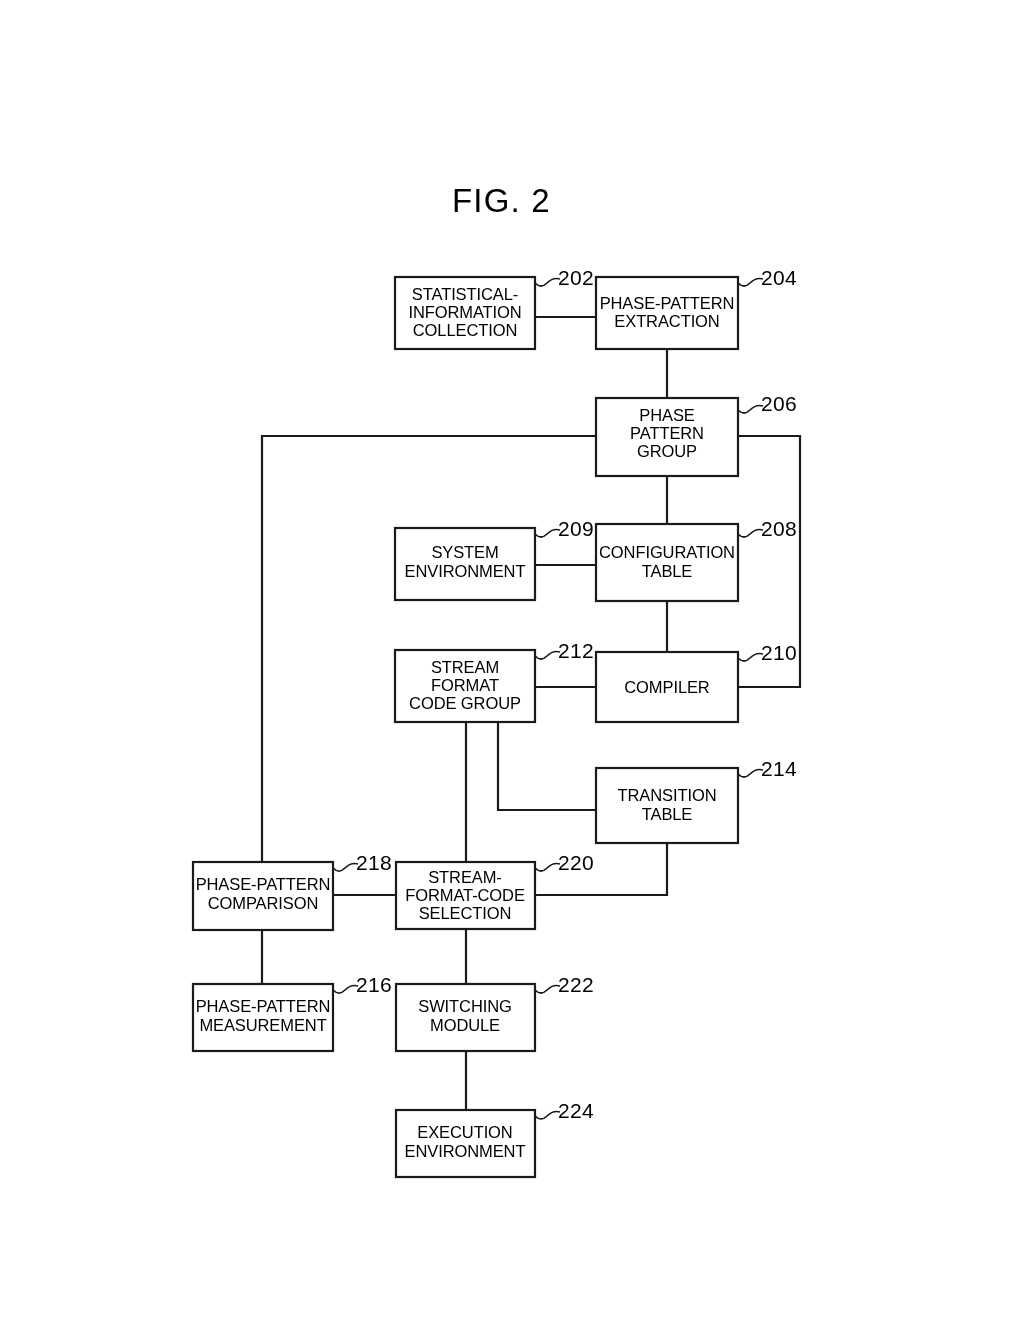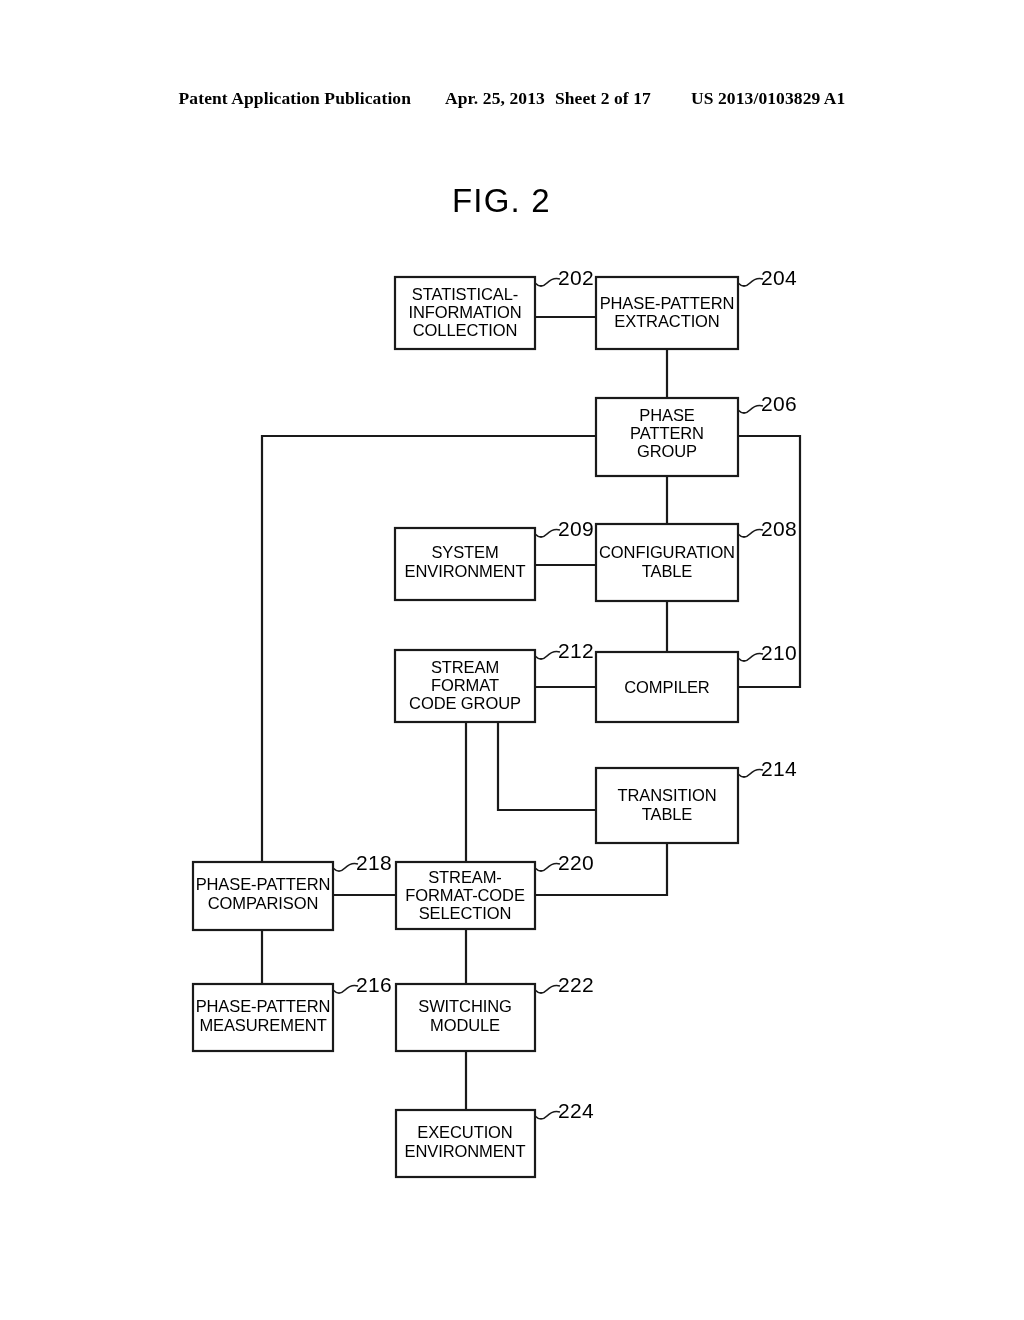--- a/index.html
+++ b/index.html
@@ -76,23 +76,20 @@
     stroke: #1a1a1a;
     stroke-width: 1.7;
     fill: none;
   }
 </style>
 </head>
 <body>
 
 <div id="page">
 
-  <div class="hdr">
-    <span>Patent Application Publication</span><span class="gap-a"></span><span>Apr. 25, 2013</span><span class="gap-b"></span><span>Sheet 2 of 17</span><span class="gap-c"></span><span>US 2013/0103829 A1</span>
-  </div>
 
   <svg id="fig-svg" viewBox="0 0 1024 1320">
 
     <text class="fig-title" x="452" y="212">FIG. 2</text>
 
     <g>
 
       <line class="conn" x1="535" y1="317" x2="596" y2="317"></line>
 
       <line class="conn" x1="667" y1="349" x2="667" y2="398"></line>

